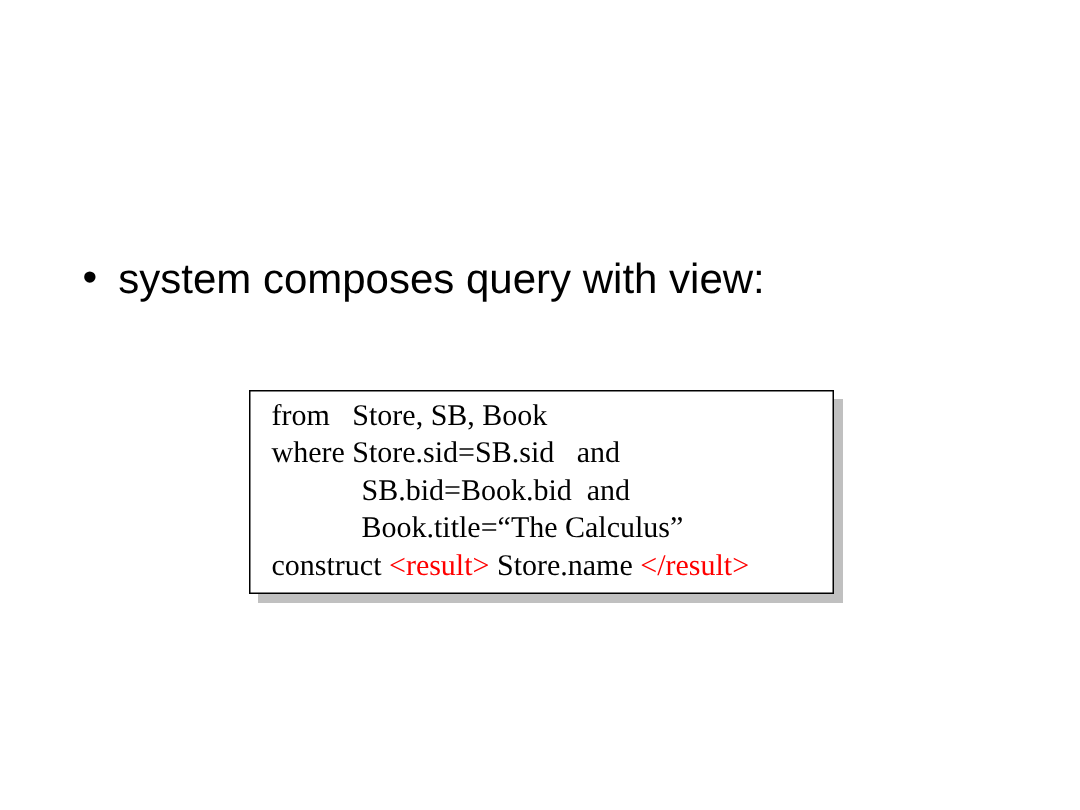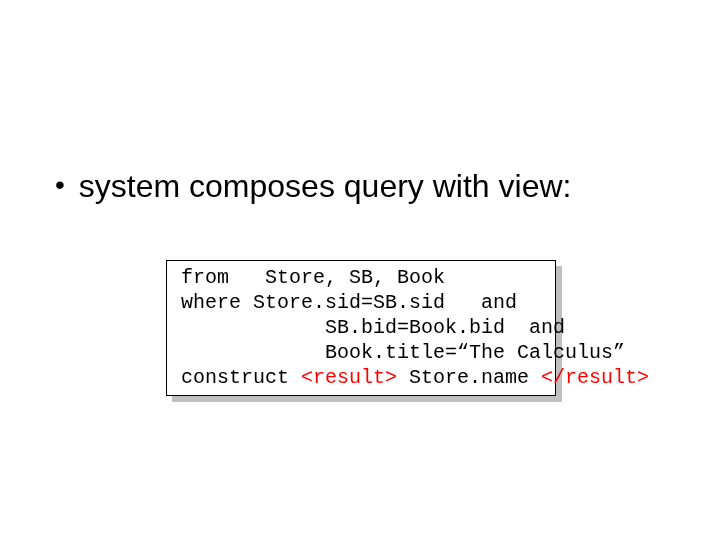--- a/index.html
+++ b/index.html
@@ -34,42 +34,42 @@
     left: 55px;
     display: flex;
     align-items: flex-start;
   }
   .bullet-dot {
     font-size: 28px;
     line-height: 30px;
     margin-right: 14px;
   }
   .bullet-text {
-    font-size: 32px;
+    font-size: 28px;
     line-height: 32px;
   }
   .code-shadow {
     position: absolute;
     top: 266px;
     left: 172px;
     width: 390px;
     height: 136px;
     background: #c0c0c0;
   }
   .code-box {
     position: absolute;
     top: 260px;
     left: 166px;
     width: 390px;
     height: 136px;
     background: #ffffff;
     border: 1px solid #000000;
     box-sizing: border-box;
     padding: 4px 10px 4px 14px;
-    font-family: Liberation Mono, monospace;
+    font-family: Liberation Serif, serif;
     font-size: 20px;
     line-height: 25px;
     white-space: pre;
   }
   .red { color: #ff0000; }
 </style>
 </head>
 <body>
 
 <div class="slide">

